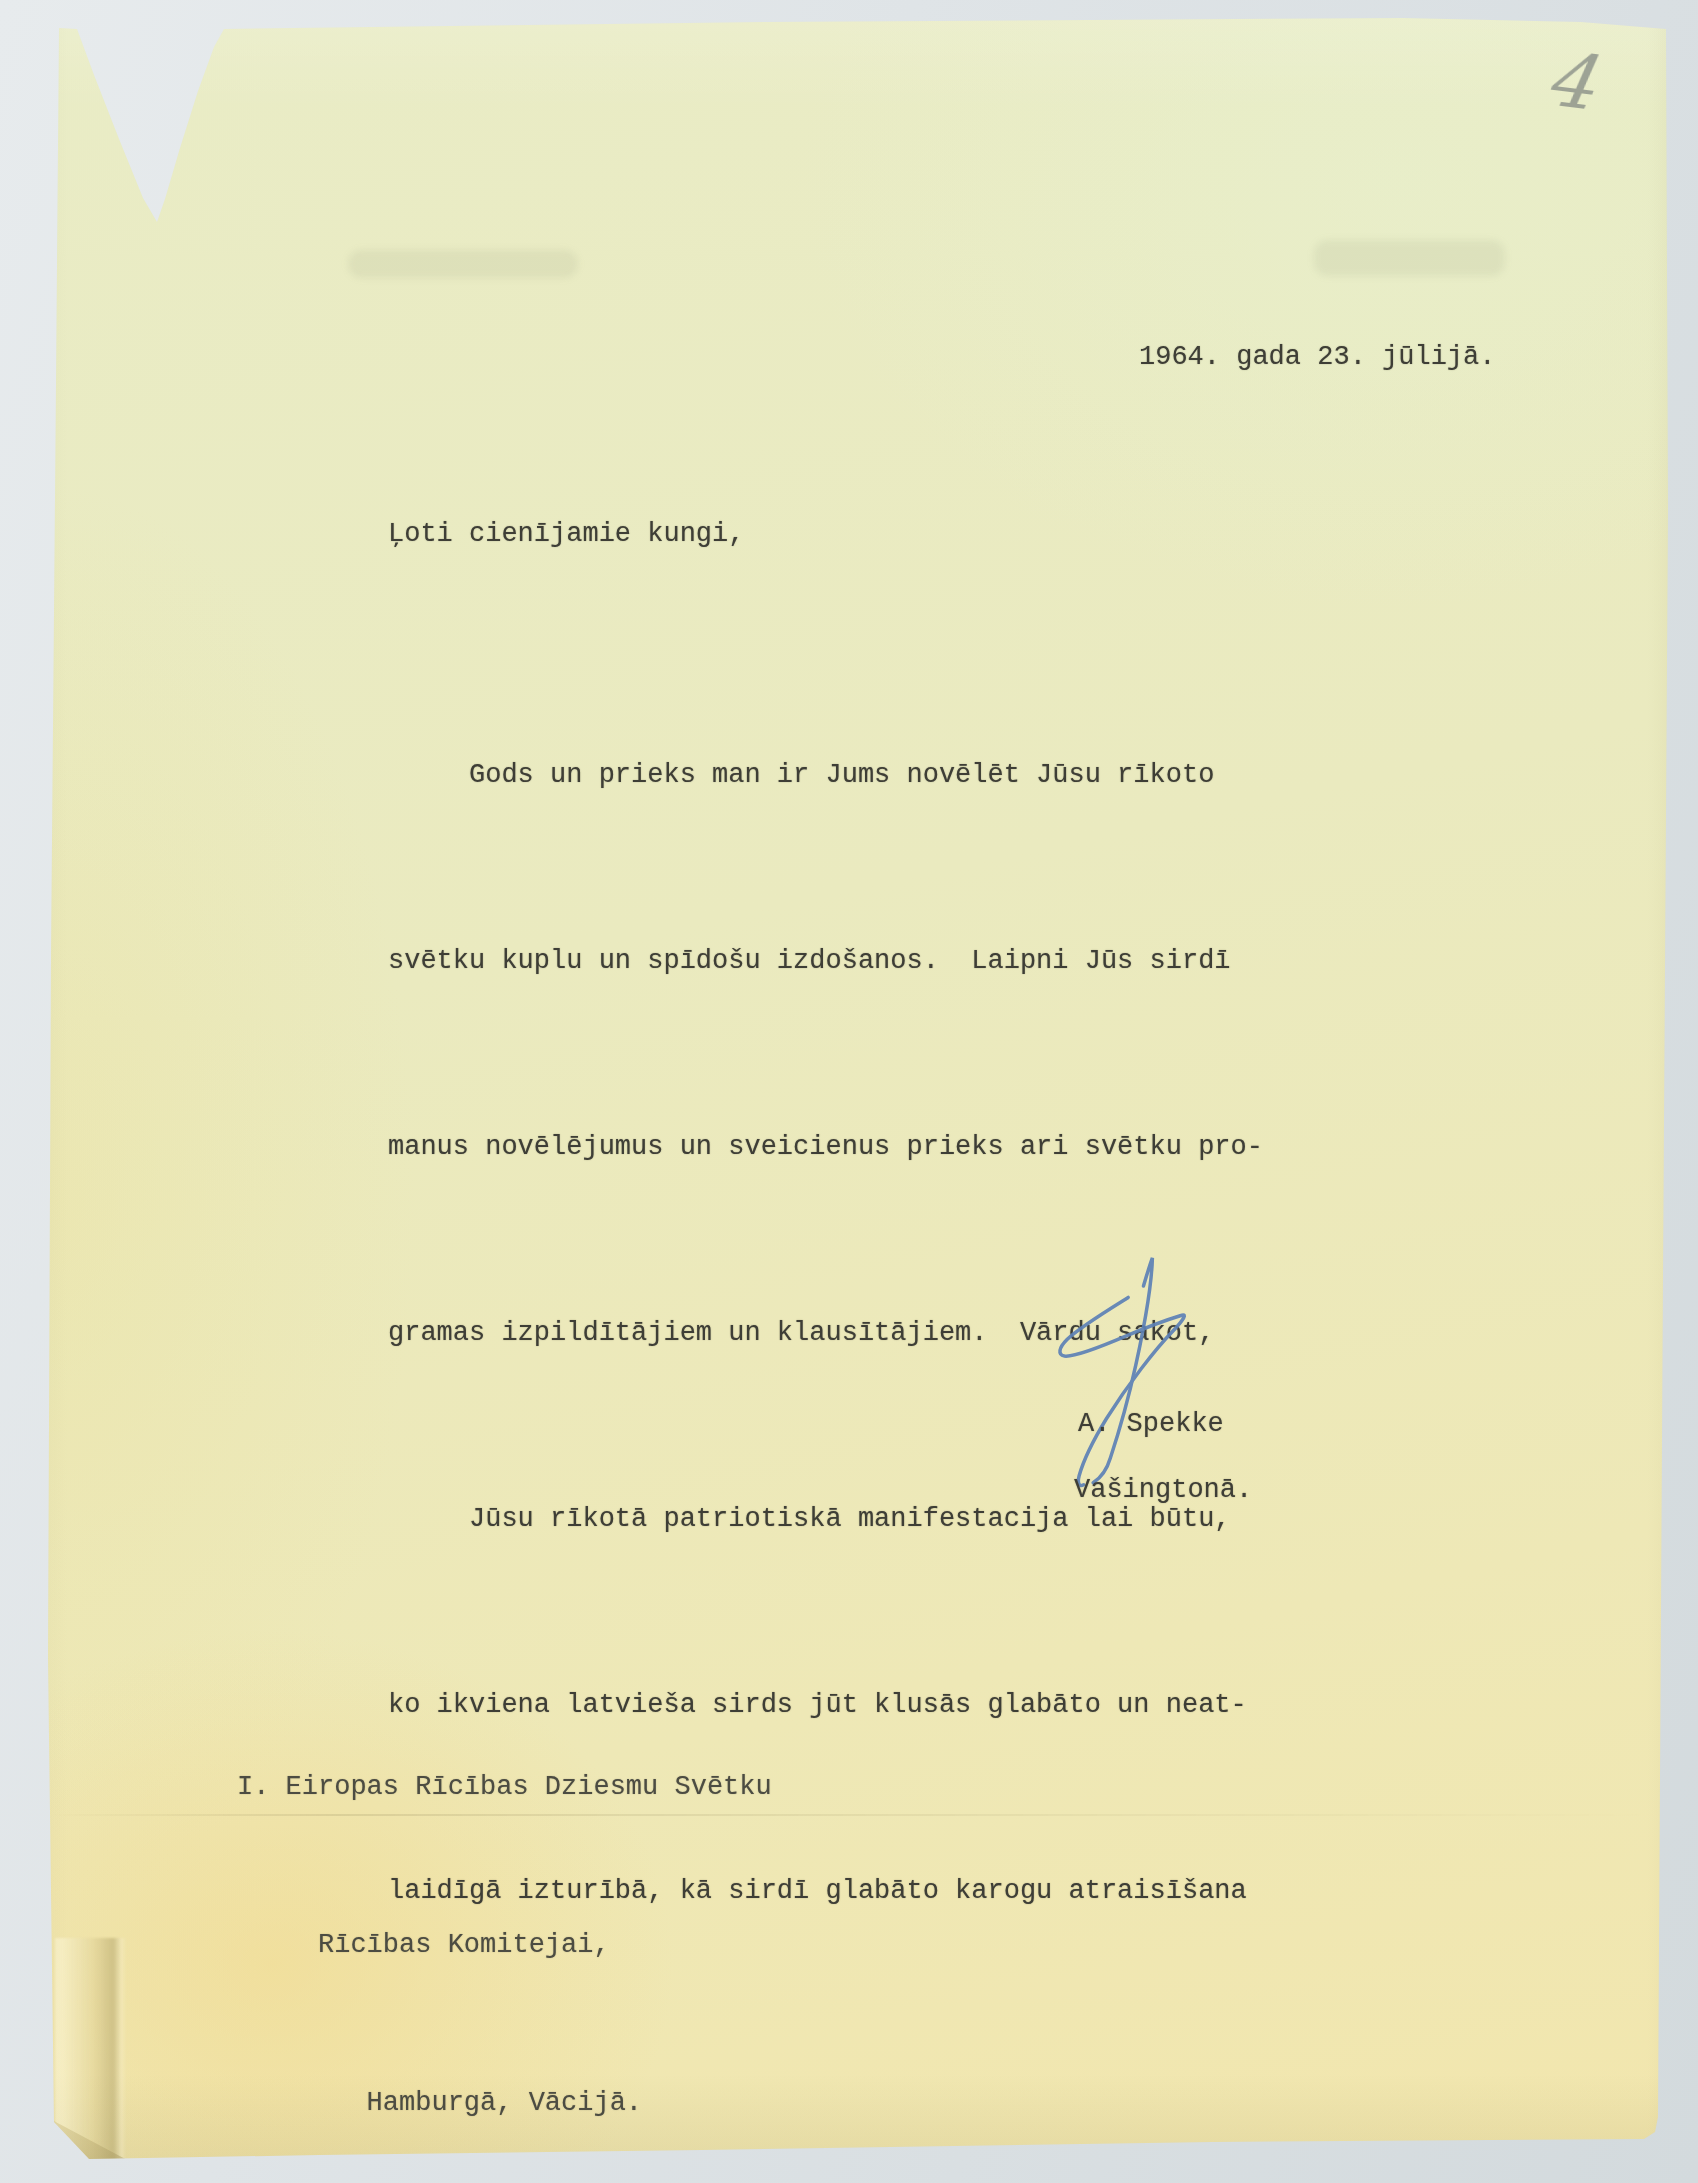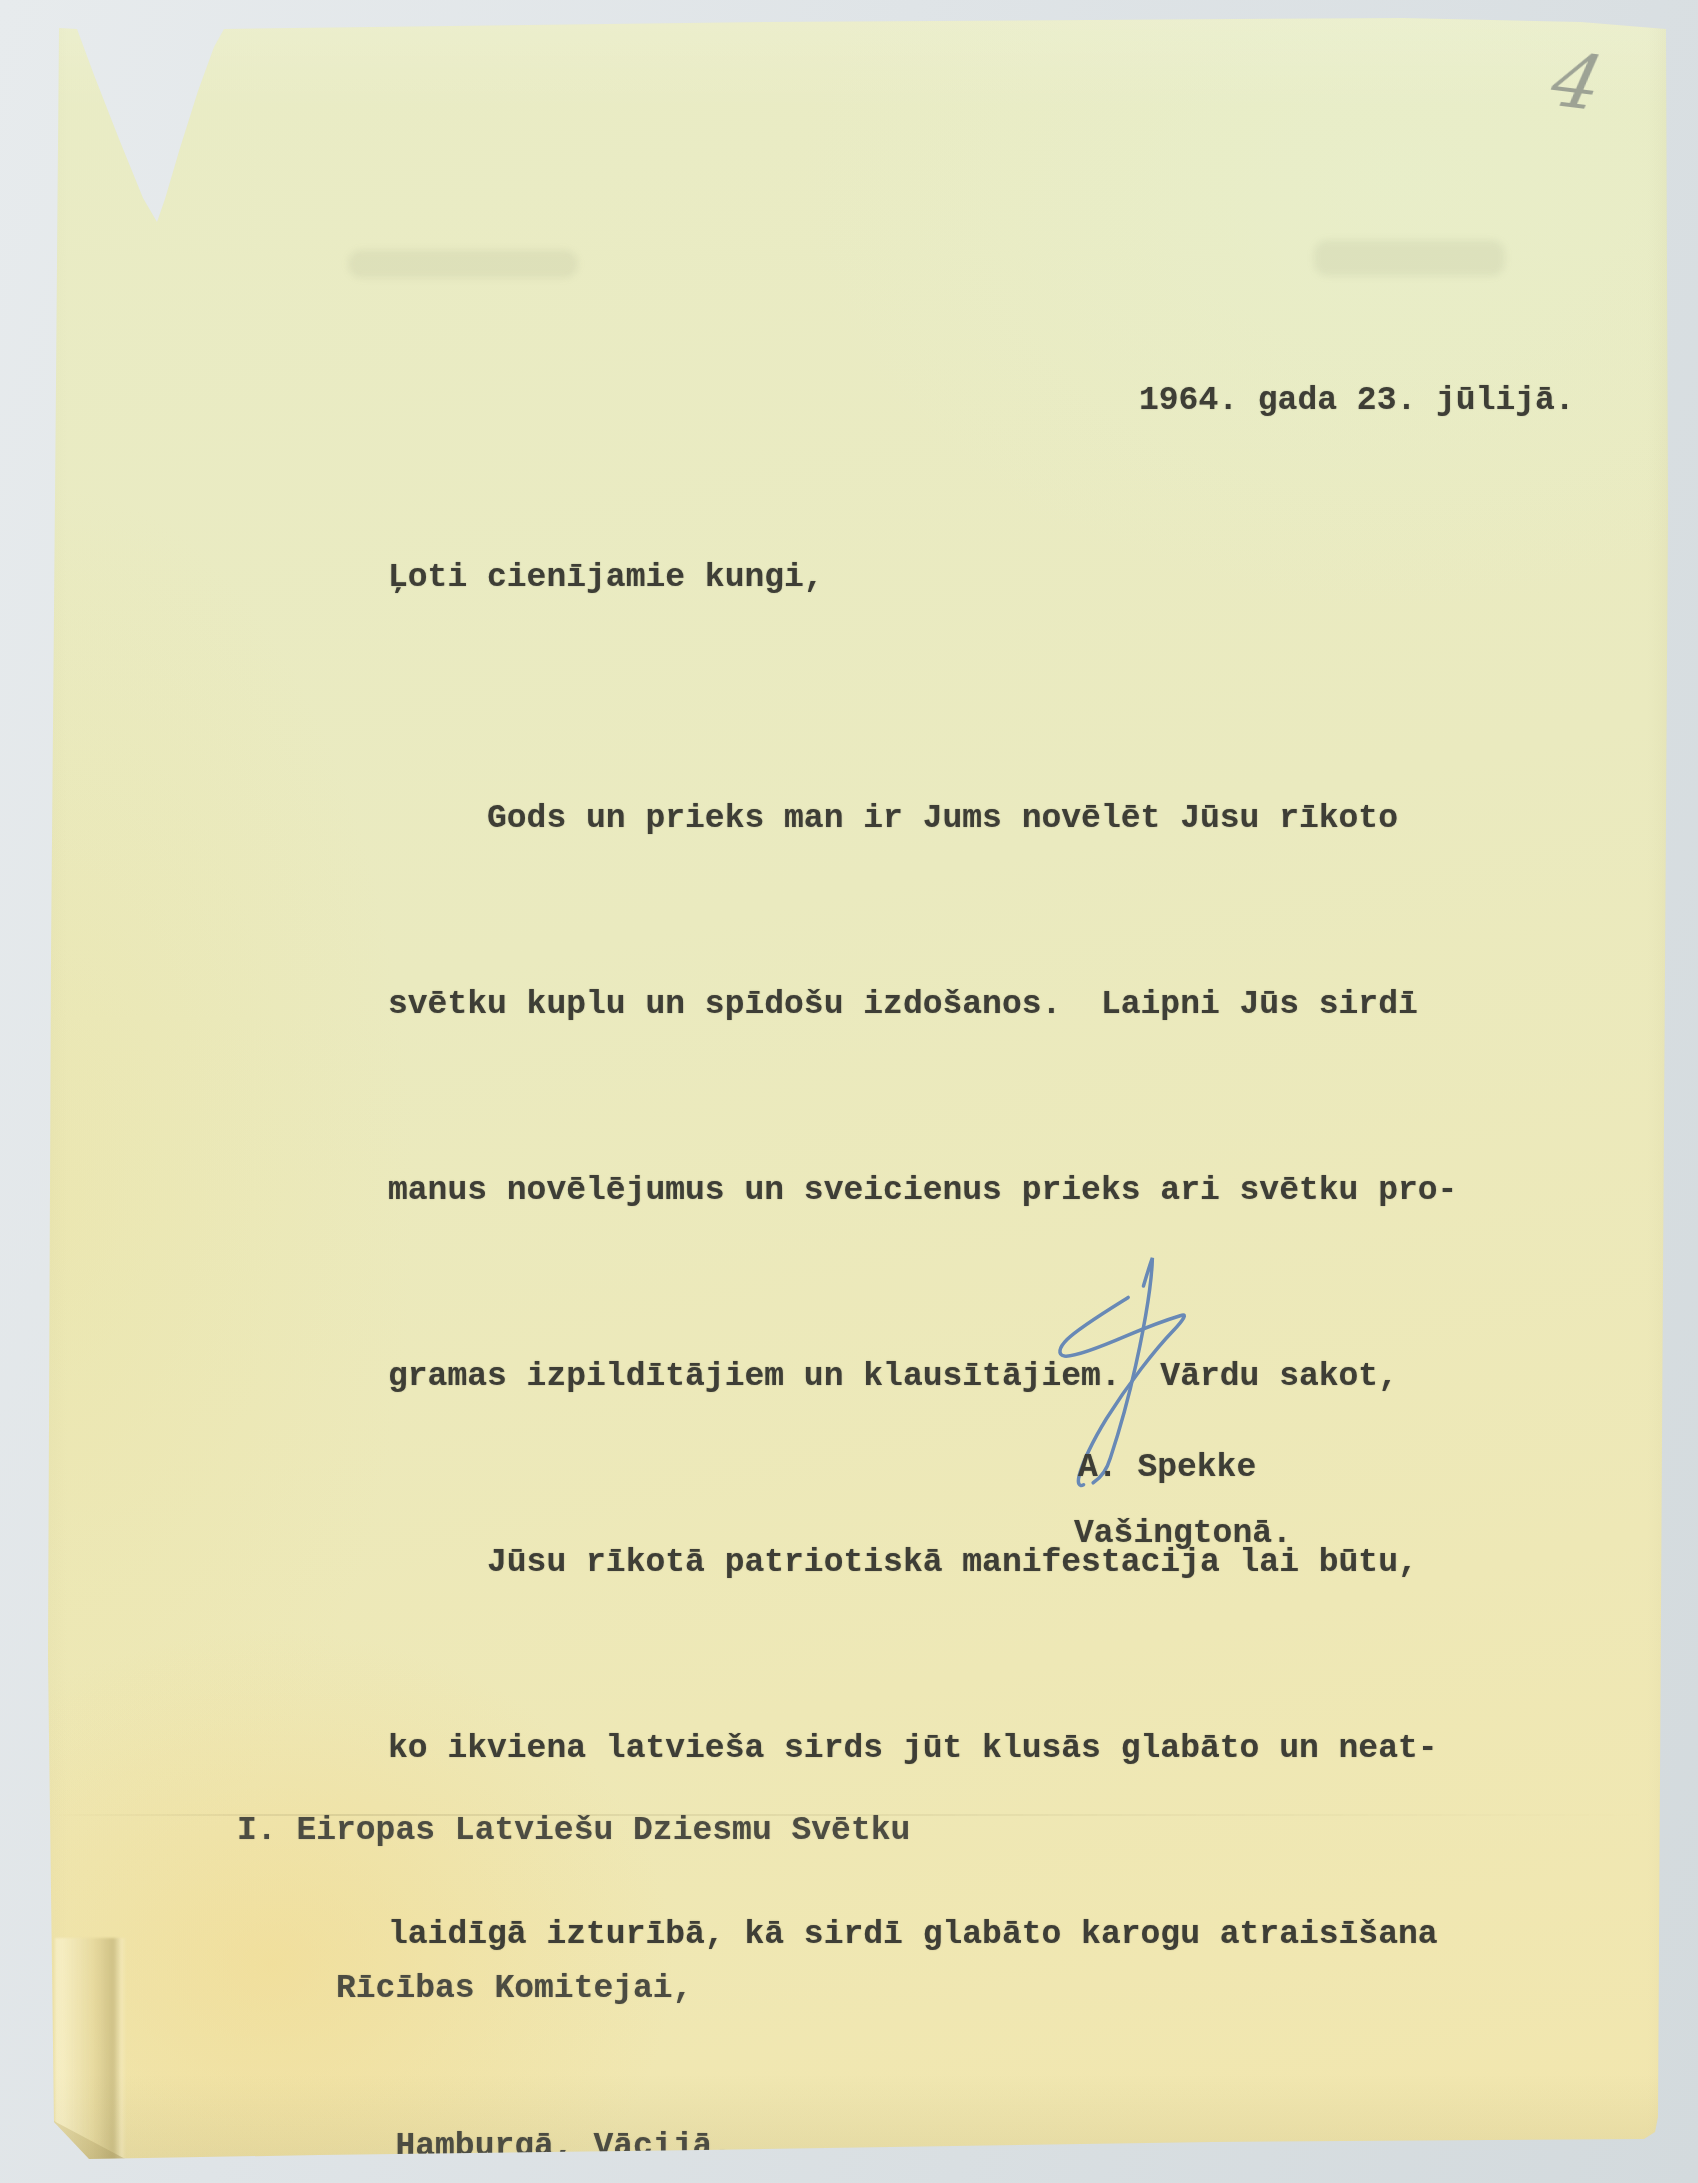--- a/index.html
+++ b/index.html
@@ -39,23 +39,23 @@
     filter:blur(1.3px);}
   .corner-fold{position:absolute;left:51px;top:2103px;width:80px;height:59px;
     clip-path:polygon(0 28%,100% 100%,0 100%);
     background:linear-gradient(135deg, rgba(218,203,142,.55), rgba(148,133,78,.38));}
   .crease-h{position:absolute;left:51px;top:1814px;width:1600px;height:1.9px;
     background:linear-gradient(90deg, transparent, rgba(150,140,95,.22) 18%,
       rgba(150,140,95,.10) 60%, transparent);filter:blur(0.6px);}
   .ghost{position:absolute;background:rgba(118,124,98,.10);border-radius:14px;filter:blur(3.8px);}
   .g1{left:348px;top:250px;width:230px;height:28px;}
   .g2{left:1314px;top:240px;width:191px;height:36px;}
-  .typed{position:absolute;font-size:33px;font-weight:700;line-height:62px;
+  .typed{position:absolute;font-size:27px;font-weight:400;line-height:62px;
     white-space:pre;letter-spacing:0;
-    color:#3e3e36;text-shadow:0 0 1.3px rgba(62,62,52,.45);margin-top:44px;}
+    color:#3e3e36;text-shadow:0 0 1.3px rgba(62,62,52,.45);}
   .date-line{left:1139px;top:337px;line-height:40px;}
   .salutation{left:388px;top:514px;line-height:40px;}
   .body-block{left:388px;top:620px;}
   .sig-line{line-height:34px;}
   .sig-name{left:1078px;top:1407px;}
   .sig-title{left:926px;top:1440px;}
   .sig-location{left:1074px;top:1473px;}
   .address-block{left:237px;top:1646px;}
   .address-block div{line-height:34px;color:#4c4c42;text-shadow:0 0 1.3px rgba(76,76,66,.40);}
   .pencil-num{position:absolute;left:1553px;top:45px;
@@ -109,20 +109,20 @@
              C 1812 2116, 1770 2170, 1736 2224
              C 1714 2260, 1699 2292, 1693 2314
              C 1690 2326, 1693 2332, 1700 2328"></path>
       </g>
     </svg>
 
     <div class="typed sig-line sig-name">A. Spekke</div>
     <div class="typed sig-line sig-location">Vašingtonā.</div>
 
     <div class="typed address-block">
-      <div>I. Eiropas Latviešu Dziesmu Svētku</div>
+      <div>I. Eiropas Rīcības Dziesmu Svētku</div>
       <div>     Rīcības Komitejai,</div>
       <div>        Hamburgā, Vācijā.</div>
     </div>
 
   </div>
 </div>
 
 
 </body></html>

